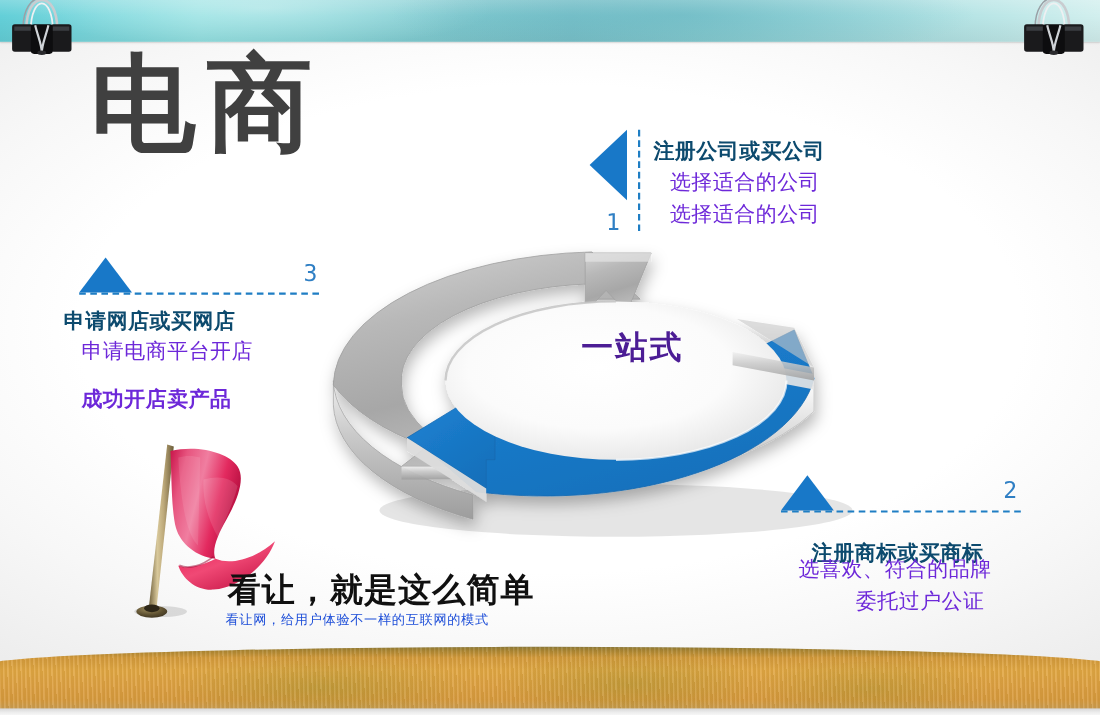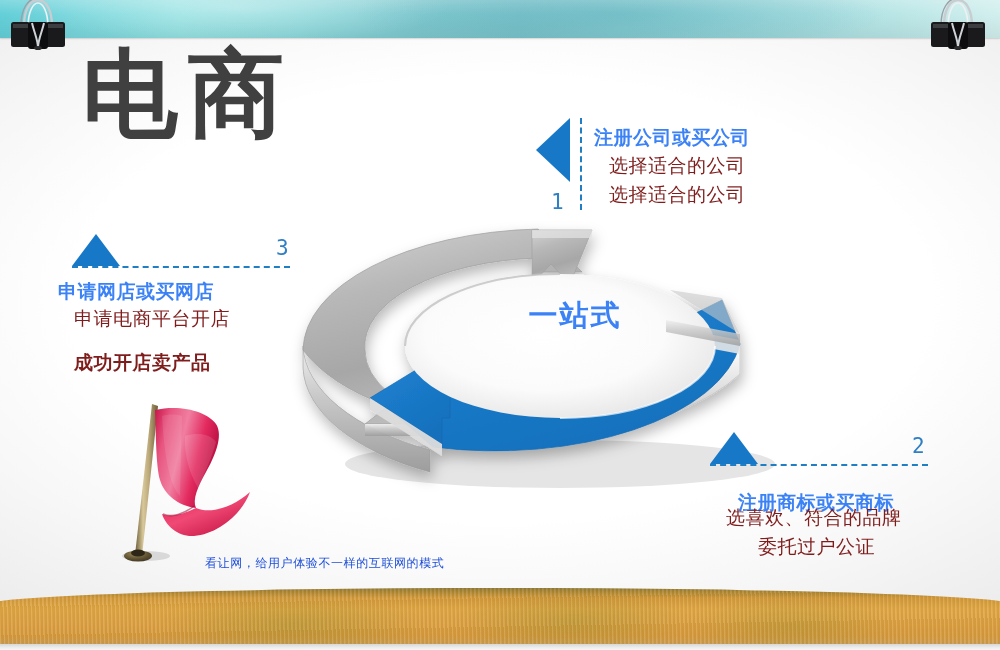--- a/index.html
+++ b/index.html
@@ -139,41 +139,41 @@
   .ring-wrap svg { display: block; width: 100%; height: 100%; overflow: visible; }
 
   .center-label {
     position: absolute;
     left: 495px;
     top: 296px;
     width: 160px;
     text-align: center;
     font-size: 29px;
     font-weight: 700;
-    color: #3b82f6;
+    color: #4c1d95;
     letter-spacing: 2px;
     text-shadow: 1px 1px 0 rgba(255,255,255,0.8);
     font-family: "DejaVu Sans", "Liberation Sans", sans-serif;
   }
 
   
   .callout { position: absolute; }
 
   .callout-title {
     font-size: 19px;
     font-weight: 700;
-    color: #3b82f6;
+    color: #0c4a6e;
     letter-spacing: 0.5px;
     white-space: nowrap;
     font-family: "DejaVu Sans", "Liberation Sans", sans-serif;
   }
   .callout-line {
     font-size: 19px;
     font-weight: 400;
-    color: #7f1d1d;
+    color: #6d28d9;
     letter-spacing: 0.5px;
     white-space: nowrap;
     font-family: "DejaVu Sans", "Liberation Sans", sans-serif;
   }
 
   .num {
     position: absolute;
     font-size: 21px;
     font-weight: 400;
     color: #2f7fc4;
@@ -215,21 +215,21 @@
   
   #callout-3 { left: 50px; top: 232px; width: 300px; }
   #callout-3 .c3-title { position: absolute; left: 8px; top: 47px; }
   #callout-3 .c3-l1    { position: absolute; left: 24px; top: 74px; }
   #callout-3 .c3-l2    { position: absolute; left: 24px; top: 118px; font-weight: bold; }
 
   
   #callout-2 { left: 690px; top: 428px; width: 300px; }
   #callout-2 .c2-title { position: absolute; left: 48px; top: 49px; margin-top: 13px; }
   #callout-2 .c2-l1    { position: absolute; left: 36px; top: 77px; text-align: center; }
-  #callout-2 .c2-l2    { position: absolute; left: 68px; top: 106px; }
+  #callout-2 .c2-l2    { position: absolute; left: 88px; top: 106px; }
 
   
   .flag-wrap {
     position: absolute;
     left: 86px;
     top: 396px;
     width: 190px;
     height: 180px;
   }
   .flag-wrap svg { display:block; width:100%; height:100%; overflow: visible; }
@@ -489,15 +489,16 @@
                C92 141, 80 130, 76 118
                C84 122, 98 118, 110 112 Z" fill="url(#flagG2)"></path>
 
       <path d="M99 40 C112 36, 124 38, 130 46 C126 62, 118 78, 112 92 C104 78, 98 60, 99 40 Z" fill="#ffffff" opacity="0.12"></path>
       <path d="M76 20 C82 18, 90 18, 96 20 L94 100 C86 92, 79 72, 76 20 Z" fill="#ffffff" opacity="0.10"></path>
 
       <path d="M108 110 C98 118, 86 122, 77 118" fill="none" stroke="#9e0c36" stroke-width="1.6" opacity="0.55"></path>
     </svg>
   </div>
 
+  <div class="slogan">看让，就是这么简单</div>
   <div class="slogan-sub">看让网，给用户体验不一样的互联网的模式</div>
 
 </div>
 
 </body></html>

